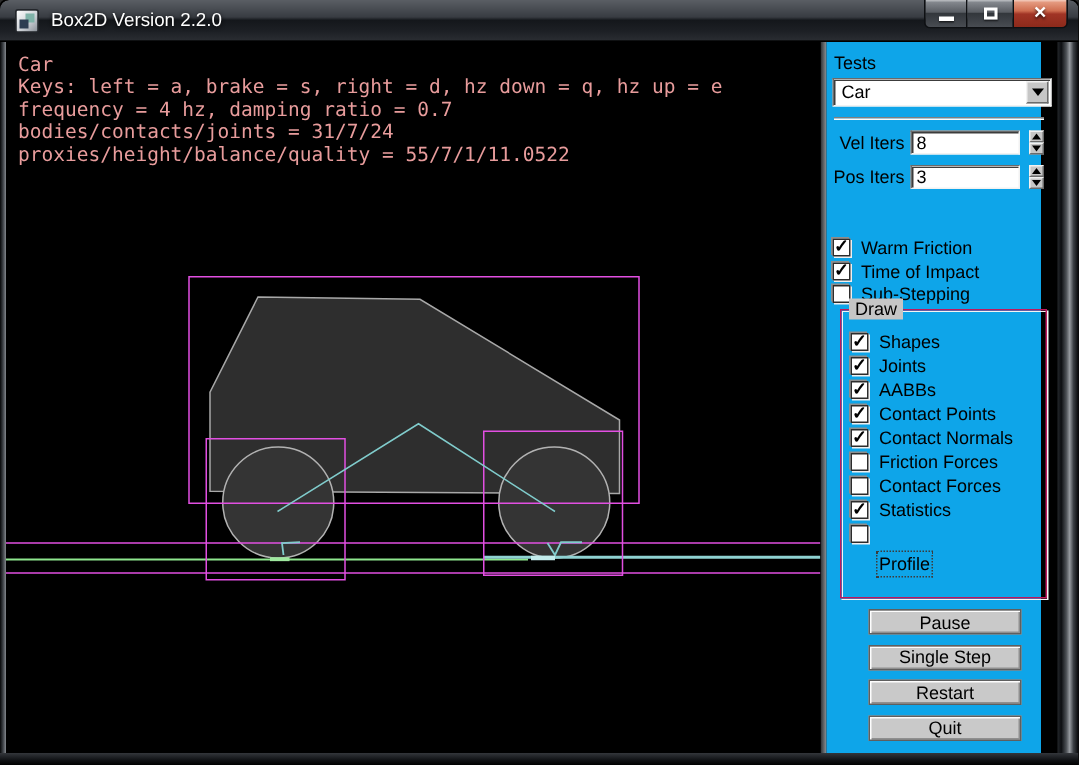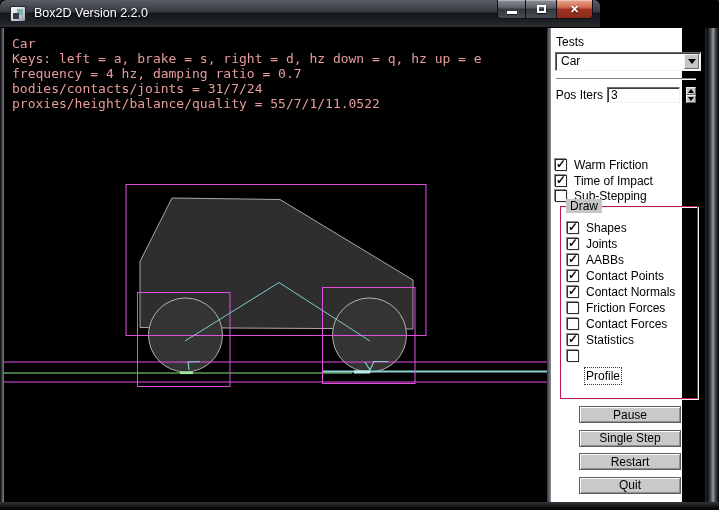--- a/index.html
+++ b/index.html
@@ -5,21 +5,21 @@
   * { margin:0; padding:0; box-sizing:border-box; }
   html,body { background:#2a2a2a; }
   #window {
     position:relative; width:719px; height:510px; overflow:hidden;
     font-family:"Liberation Sans", sans-serif;
     background:#000; border-radius:6px 6px 0 0;
     box-shadow:0 0 0 1px #000;
   }
   
   #titlebar {
-    position:absolute; left:0; top:0; width:600px; height:28px;
+    position:absolute; left:0; top:0; width:719px; height:28px;
     background:linear-gradient(to bottom,#5a5e64 0%,#383c42 42%,#14171b 50%,#1d2025 78%,#2a2d32 100%);
     border-radius:6px 6px 0 0; border-bottom:1px solid #000;padding-left:28px;
   }
   #app-icon {
     position:absolute; left:10px; top:6px; width:16px; height:16px;
     background:linear-gradient(135deg,#fdfdfd 0%,#cfd3d8 55%,#8a9098 100%);
     border:1px solid #23262b; border-radius:2px;
   }
   #app-icon .inner {
     position:absolute; left:2px; top:6px; width:6px; height:6px;
@@ -66,22 +66,22 @@
   }
   #canvas svg { position:absolute; left:0; top:0; }
   #stats {
     position:absolute; left:8px; top:8px;
     font-family:"DejaVu Sans Mono", monospace; font-size:13px;
     color:#e89c9c; line-height:15px; white-space:pre;
   }
 
   
   #panel {
-    position:absolute; left:551px; top:28px; width:131px; height:474px;
-    background:#ffffff; color:#000; font-size:12px;
+    position:absolute; left:551px; top:28px; width:143px; height:474px;
+    background:#0ea5e9; color:#000; font-size:12px;
   }
   .plabel { position:absolute; white-space:nowrap; }
   #tests-label { left:5px; top:7px; }
   #tests-dropdown {
     position:absolute; left:4px; top:24px; width:146px; height:19px;
     background:#fff; border:1px solid;
     border-color:#6b6b6b #f2f2f2 #f2f2f2 #6b6b6b;
     box-shadow:inset 1px 1px 0 #3c3c3c;
   }
   #tests-dropdown .value { position:absolute; left:5px; top:1px; line-height:15px; }
@@ -204,20 +204,32 @@
     <div id="tests-dropdown">
       <span class="value">Car</span>
       <div class="arrow-btn">
         <span class="tri-down"></span>
       </div>
     </div>
     <div id="separator"></div>
 
     <div id="spinner-rows">
         <div class="sp-row">
+          <span class="sp-label">Vel Iters</span>
+          <div class="sp-field">8</div>
+          <div class="sp-btns">
+            <div class="sp-up">
+              <span class="tri-up-sm"></span>
+            </div>
+            <div class="sp-dn">
+              <span class="tri-dn-sm"></span>
+            </div>
+          </div>
+        </div>
+        <div class="sp-row">
           <span class="sp-label">Pos Iters</span>
           <div class="sp-field">3</div>
           <div class="sp-btns">
             <div class="sp-up">
               <span class="tri-up-sm"></span>
             </div>
             <div class="sp-dn">
               <span class="tri-dn-sm"></span>
             </div>
           </div>

